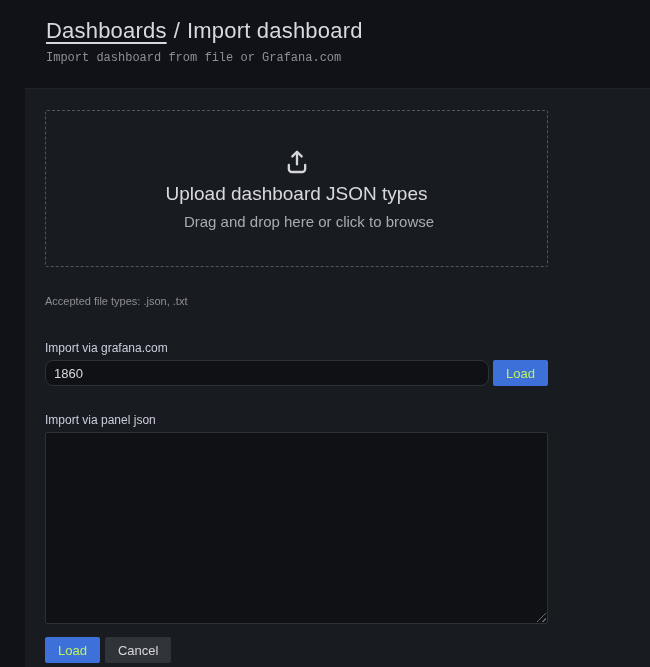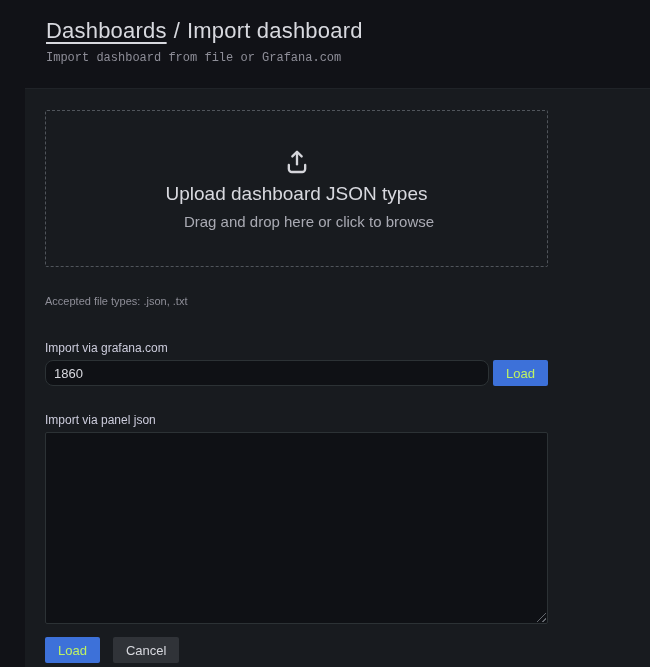--- a/index.html
+++ b/index.html
@@ -121,21 +121,21 @@
     font-size: 13px;
     font-weight: 500;
     cursor: pointer;
     line-height: 1;
   }
   .btn-primary { background: var(--primary, #3d71d9); color: #bef264; }
   .btn-attached { margin-left: 4px; min-width: 55px; }
   .btn-secondary {
     background: var(--secondary_bg, #303338);
     color: var(--text, #d8d9df);
-    margin-left: 13px;
+    margin-left: 5px;
   }
 
   .panel-json-section { margin-top: 27px; }
   .textarea-wrap { position: relative; width: 503px; }
   .json-textarea {
     width: 503px;
     height: 192px;
     background: var(--input_bg, #0f1115);
     border: 1px solid var(--input_border, #2c3235);
     border-radius: 2px;

